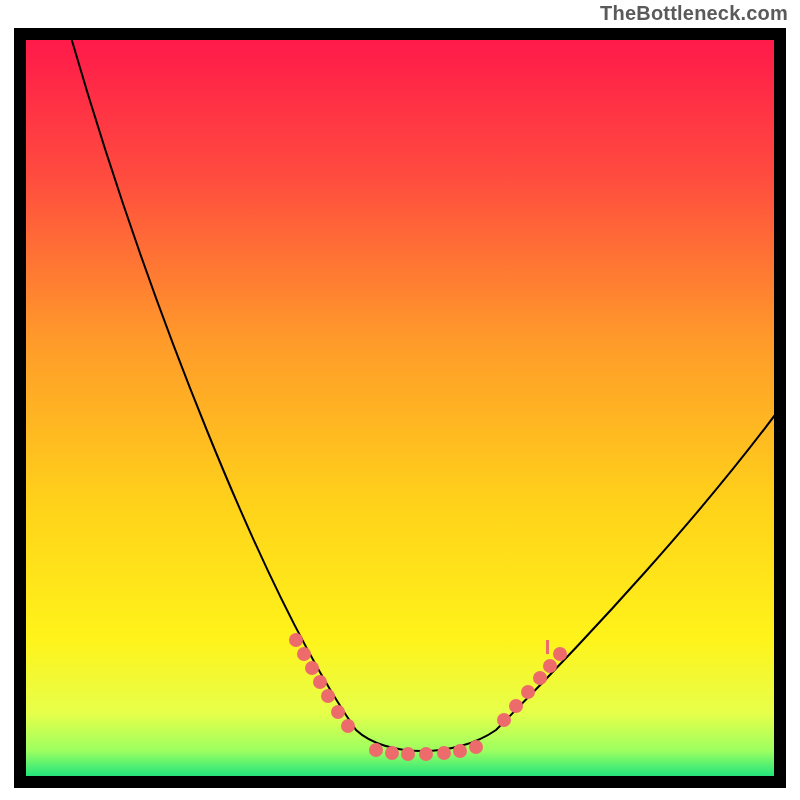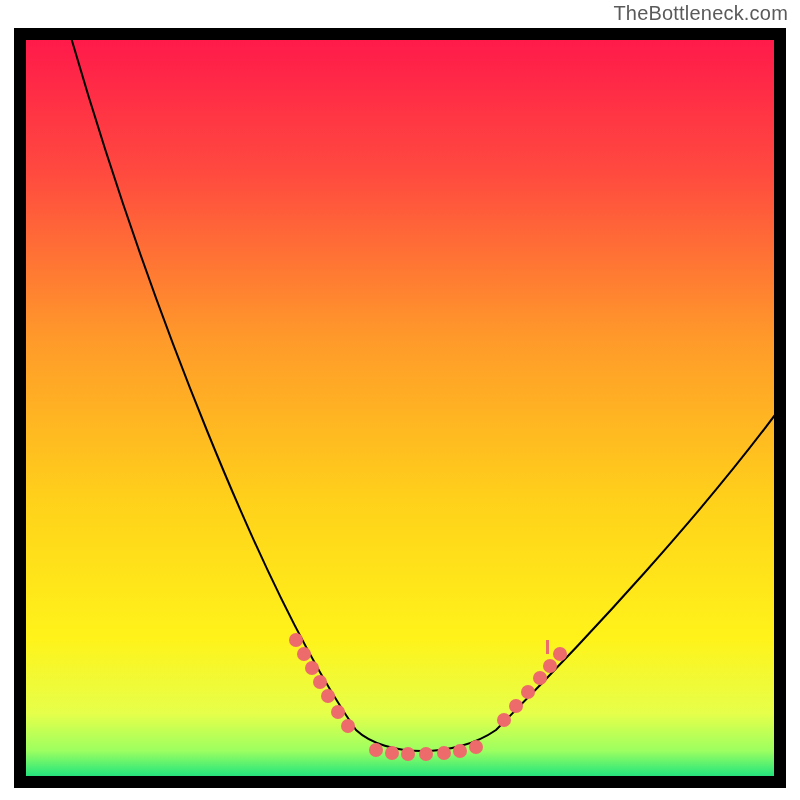--- a/index.html
+++ b/index.html
@@ -12,21 +12,21 @@
     width: 800px;
     height: 800px;
     position: relative;
   }
   .attribution {
     position: absolute;
     top: 2px;
     right: 12px;
     font-size: 20px;
     color: #5a5a5a;
-    font-weight: 400;
+    font-weight: 700;
     letter-spacing: 0.2px;
   }
   .frame {
     position: absolute;
     left: 14px;
     top: 28px;
     width: 772px;
     height: 760px;
     background: #000;
   }

